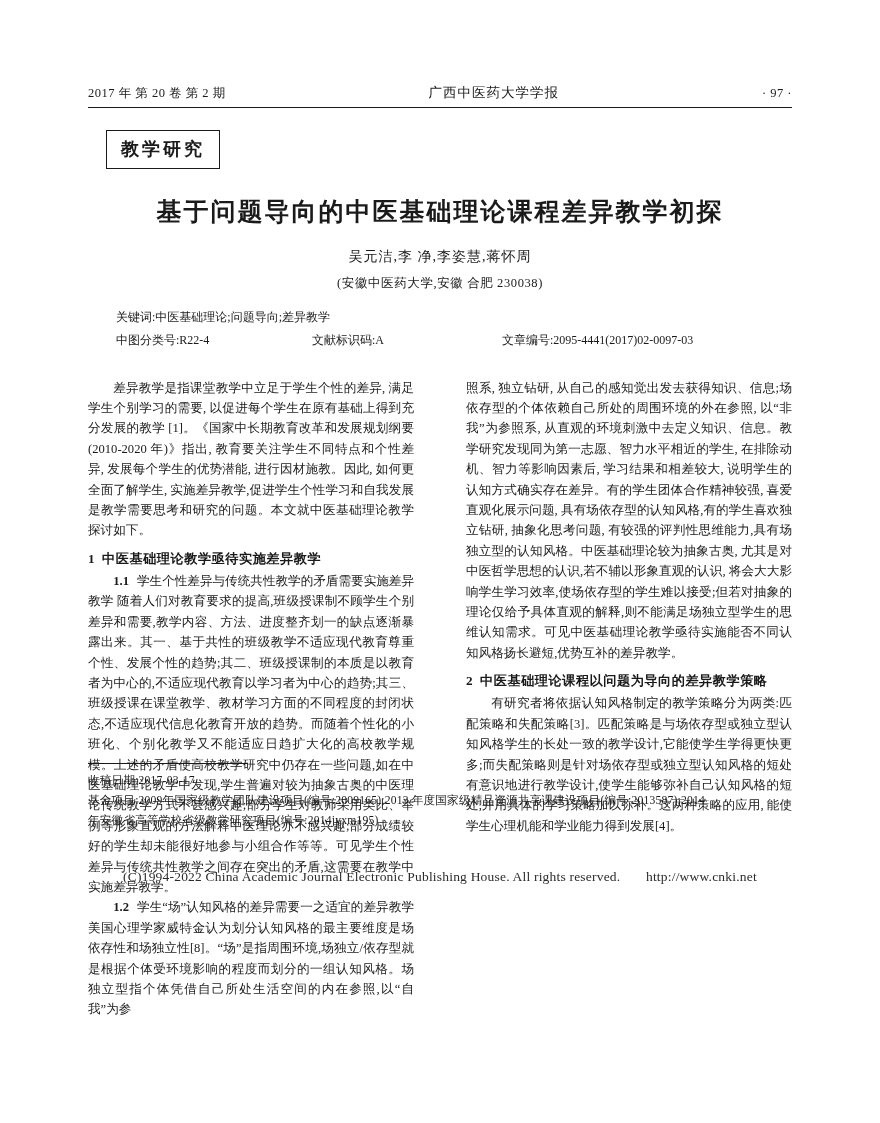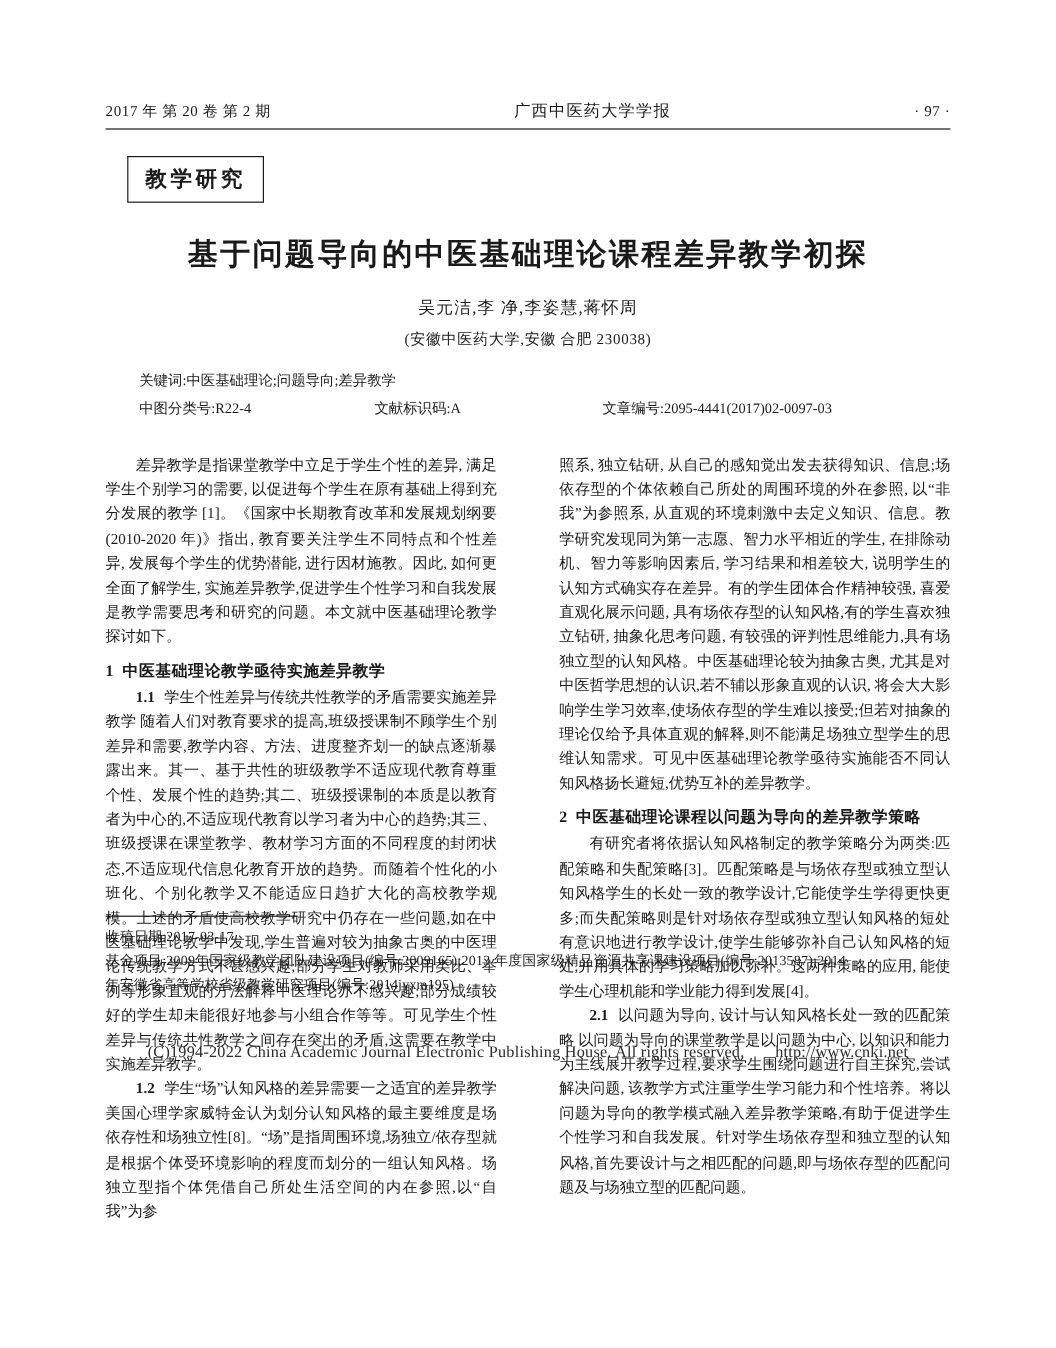--- a/index.html
+++ b/index.html
@@ -193,21 +193,20 @@
       <p class="para-sub"><span class="lead">1.1</span><span>学生个性差异与传统共性教学的矛盾需要实施差异教学 随着人们对教育要求的提高,班级授课制不顾学生个别差异和需要,教学内容、方法、进度整齐划一的缺点逐渐暴露出来。其一、基于共性的班级教学不适应现代教育尊重个性、发展个性的趋势;其二、班级授课制的本质是以教育者为中心的,不适应现代教育以学习者为中心的趋势;其三、班级授课在课堂教学、教材学习方面的不同程度的封闭状态,不适应现代信息化教育开放的趋势。而随着个性化的小班化、个别化教学又不能适应日趋扩大化的高校教学规模。上述的矛盾使高校教学研究中仍存在一些问题,如在中医基础理论教学中发现,学生普遍对较为抽象古奥的中医理论传统教学方式不甚感兴趣;部分学生对教师采用类比、举例等形象直观的方法解释中医理论亦不感兴趣;部分成绩较好的学生却未能很好地参与小组合作等等。可见学生个性差异与传统共性教学之间存在突出的矛盾,这需要在教学中实施差异教学。</span></p>
       <p class="para-sub"><span class="lead">1.2</span><span>学生“场”认知风格的差异需要一之适宜的差异教学 美国心理学家威特金认为划分认知风格的最主要维度是场依存性和场独立性[8]。“场”是指周围环境,场独立/依存型就是根据个体受环境影响的程度而划分的一组认知风格。场独立型指个体凭借自己所处生活空间的内在参照,以“自我”为参</span></p>
     </div>
 
     <div class="col">
       <p class="noind">照系, 独立钻研, 从自己的感知觉出发去获得知识、信息;场依存型的个体依赖自己所处的周围环境的外在参照, 以“非我”为参照系, 从直观的环境刺激中去定义知识、信息。教学研究发现同为第一志愿、智力水平相近的学生, 在排除动机、智力等影响因素后, 学习结果和相差较大, 说明学生的认知方式确实存在差异。有的学生团体合作精神较强, 喜爱直观化展示问题, 具有场依存型的认知风格,有的学生喜欢独立钻研, 抽象化思考问题, 有较强的评判性思维能力,具有场独立型的认知风格。中医基础理论较为抽象古奥, 尤其是对中医哲学思想的认识,若不辅以形象直观的认识, 将会大大影响学生学习效率,使场依存型的学生难以接受;但若对抽象的理论仅给予具体直观的解释,则不能满足场独立型学生的思维认知需求。可见中医基础理论教学亟待实施能否不同认知风格扬长避短,优势互补的差异教学。</p>
       <h2>
         <span class="num">2</span><span>中医基础理论课程以问题为导向的差异教学策略</span>
       </h2>
       <p>有研究者将依据认知风格制定的教学策略分为两类:匹配策略和失配策略[3]。匹配策略是与场依存型或独立型认知风格学生的长处一致的教学设计,它能使学生学得更快更多;而失配策略则是针对场依存型或独立型认知风格的短处有意识地进行教学设计,使学生能够弥补自己认知风格的短处,并用具体的学习策略加以弥补。这两种策略的应用, 能使学生心理机能和学业能力得到发展[4]。</p>
-      <p class="para-sub"><span class="lead">2.1</span><span>以问题为导向, 设计与认知风格长处一致的匹配策略 以问题为导向的课堂教学是以问题为中心, 以知识和能力为主线展开教学过程,要求学生围绕问题进行自主探究,尝试解决问题, 该教学方式注重学生学习能力和个性培养。将以问题为导向的教学模式融入差异教学策略,有助于促进学生个性学习和自我发展。针对学生场依存型和独立型的认知风格,首先要设计与之相匹配的问题,即与场依存型的匹配问题及与场独立型的匹配问题。</span></p>
     </div>
 
   </div>
 
   <div class="footnotes">
     <div class="fn-rule"></div>
     <div class="fn">收稿日期:2017-03-17</div>
     <div class="fn">基金项目:2009年国家级教学团队建设项目(编号:2009165);2013 年度国家级精品资源共享课建设项目(编号:2013587);2014</div>
     <div class="fn">年安徽省高等学校省级教学研究项目(编号:2014jyxm195)</div>
   </div>

